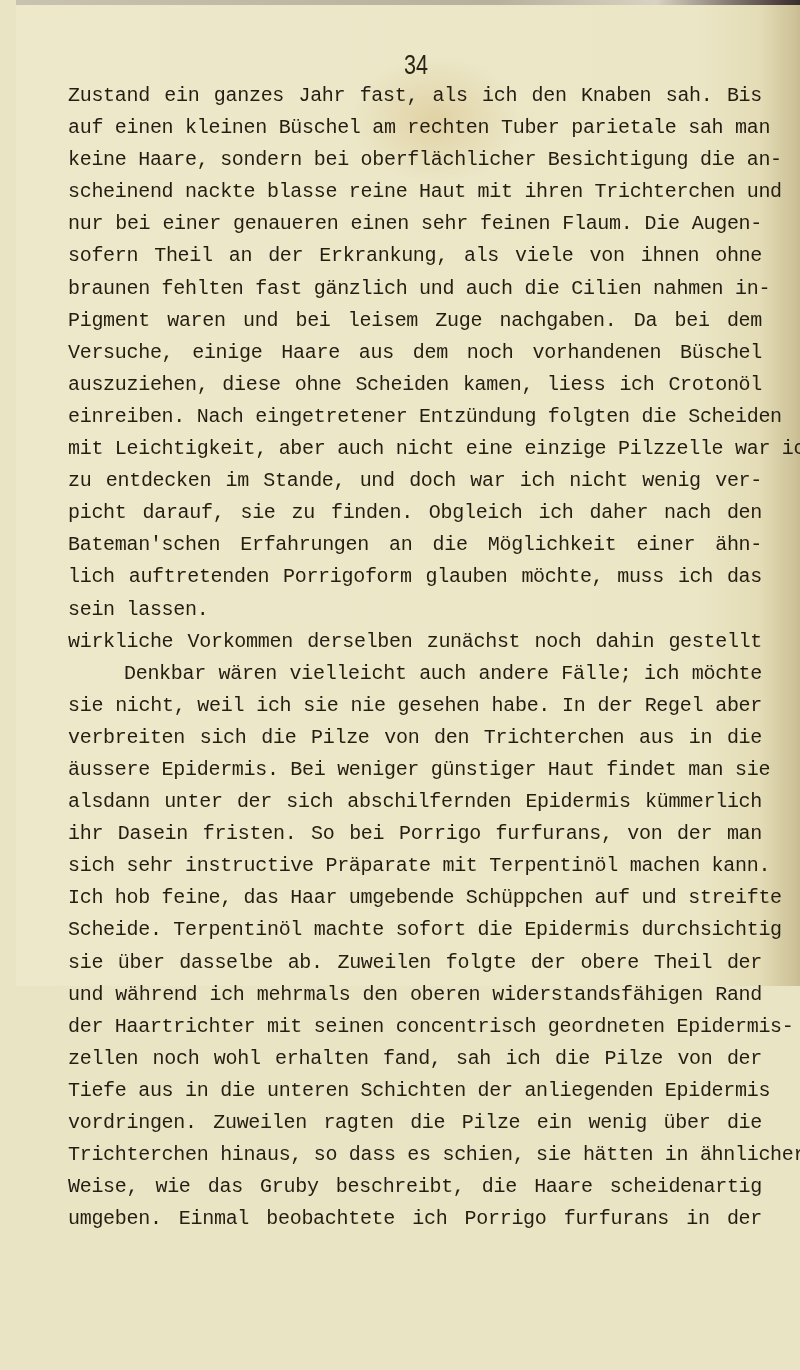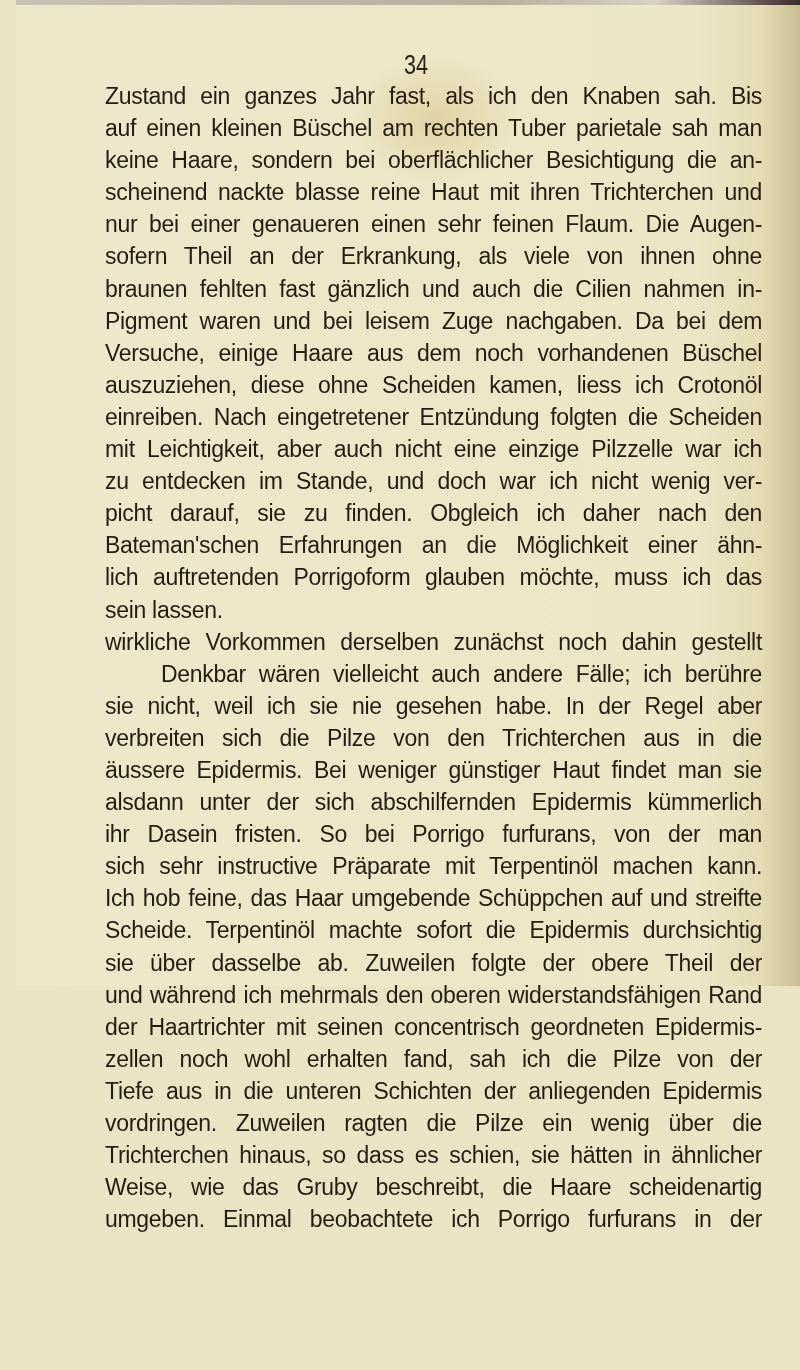--- a/index.html
+++ b/index.html
@@ -23,27 +23,26 @@
       position: absolute; left: 0; width: 800px; top: 50px;
       text-align: center; font-size: 27px; color: #2a2416;
       font-family: "Liberation Sans", "DejaVu Sans", sans-serif;
       transform: scaleX(0.8);
     }
     .text-block {
       position: absolute; left: 52px; top: 80px; width: 694px;
     }
     .line {
       height: 32.1px; line-height: 32.1px;
-      font-family: Liberation Sans, sans-serif;
-      font-size: 23px; color: #241d12;
+      font-family: Liberation Mono, monospace;
+      font-size: 20px; color: #241d12;
       white-space: nowrap;
       text-align: justify; text-align-last: justify;
       font-stretch: condensed;
       letter-spacing: -0.3px;
-      margin-left: 37px;
     }
     .line.indent { padding-left: 56px; }
     .line.last { text-align-last: left; }
     .right-edge {
       position: absolute; right: 0; top: 0; width: 14px; height: 1370px;
       background: linear-gradient(to right, rgba(180,170,130,0), rgba(160,148,105,0.6));
     }
   </style>
 </head>
 <body>
@@ -64,21 +63,21 @@
     <div class="line">Versuche, einige Haare aus dem noch vorhandenen Büschel</div>
     <div class="line">auszuziehen, diese ohne Scheiden kamen, liess ich Crotonöl</div>
     <div class="line">einreiben. Nach eingetretener Entzündung folgten die Scheiden</div>
     <div class="line">mit Leichtigkeit, aber auch nicht eine einzige Pilzzelle war ich</div>
     <div class="line">zu entdecken im Stande, und doch war ich nicht wenig ver-</div>
     <div class="line">picht darauf, sie zu finden. Obgleich ich daher nach den</div>
     <div class="line">Bateman'schen Erfahrungen an die Möglichkeit einer ähn-</div>
     <div class="line">lich auftretenden Porrigoform glauben möchte, muss ich das</div>
     <div class="line last">sein lassen.</div>
     <div class="line">wirkliche Vorkommen derselben zunächst noch dahin gestellt</div>
-    <div class="line indent">Denkbar wären vielleicht auch andere Fälle; ich berühre</div>
+    <div class="line indent">Denkbar wären vielleicht auch andere Fälle; ich möchte</div>
     <div class="line">sie nicht, weil ich sie nie gesehen habe. In der Regel aber</div>
     <div class="line">verbreiten sich die Pilze von den Trichterchen aus in die</div>
     <div class="line">äussere Epidermis. Bei weniger günstiger Haut findet man sie</div>
     <div class="line">alsdann unter der sich abschilfernden Epidermis kümmerlich</div>
     <div class="line">ihr Dasein fristen. So bei Porrigo furfurans, von der man</div>
     <div class="line">sich sehr instructive Präparate mit Terpentinöl machen kann.</div>
     <div class="line">Ich hob feine, das Haar umgebende Schüppchen auf und streifte</div>
     <div class="line">Scheide. Terpentinöl machte sofort die Epidermis durchsichtig</div>
     <div class="line">sie über dasselbe ab. Zuweilen folgte der obere Theil der</div>
     <div class="line">und während ich mehrmals den oberen widerstandsfähigen Rand</div>

